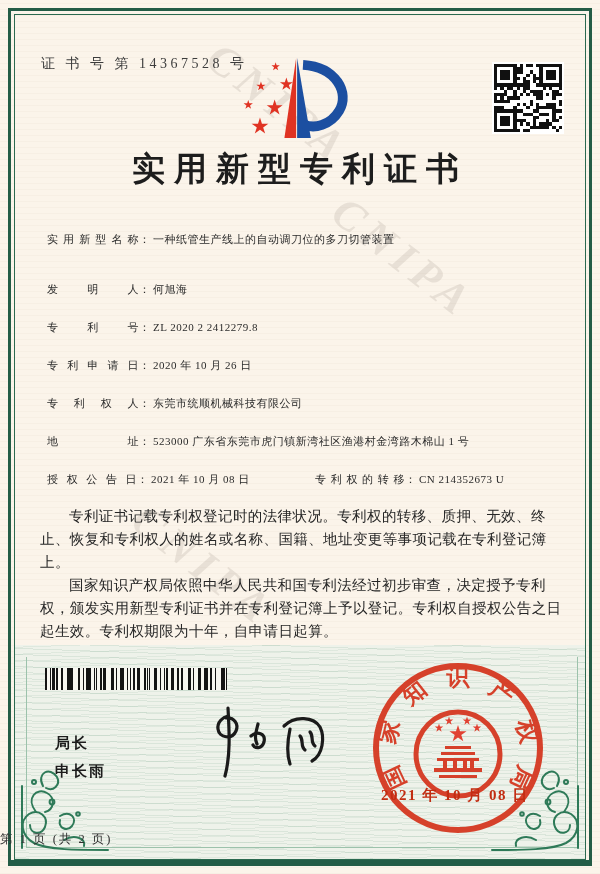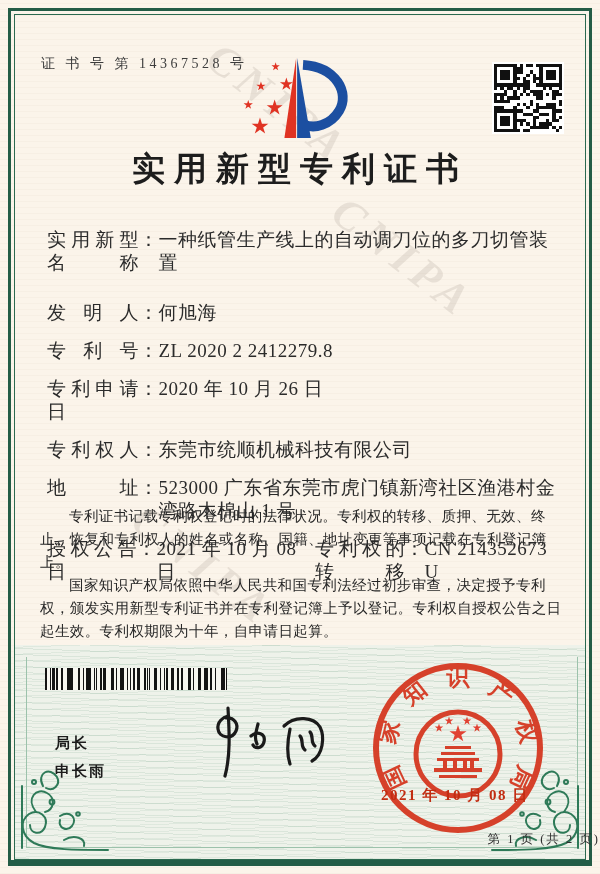--- a/index.html
+++ b/index.html
@@ -25,21 +25,21 @@
   
   .wm{position:absolute;font-family:"Liberation Serif",serif;font-style:italic;font-weight:bold;
     color:rgba(135,125,112,0.16);letter-spacing:7px;transform:rotate(38deg);pointer-events:none;}
   
   .cert-no{position:absolute;left:41px;top:55px;font-size:14px;letter-spacing:3.5px;color:#3c3c3c;}
   .logo{position:absolute;left:233px;top:54px;}
   .qr{position:absolute;left:492px;top:62px;background:#fff;padding:2px;}
   .title{position:absolute;left:0;right:0;top:147px;text-align:center;
     font-size:33px;font-weight:bold;letter-spacing:9px;color:#1d1d1d;}
   
-  .fields{position:absolute;left:47px;right:36px;top:228px;font-size:19px;color:#2b2b2b;}
+  .fields{position:absolute;left:47px;right:36px;top:228px;font-size:11px;color:#2b2b2b;}
   .row{display:flex;margin-bottom:15px;line-height:23px;letter-spacing:0.5px;}
   .row.gap-lg{margin-bottom:27px;}
   .lbl{flex:0 0 92px;text-align:justify;text-align-last:justify;}
   .colon{flex:0 0 14px;}
   .val{flex:1;}
   .grant-row{display:flex;}
   .grant-row .left-item{display:flex;flex:0 0 268px;}
   .grant-row .right-item{display:flex;flex:1;}
   .grant-row .lbl2{flex:0 0 90px;text-align:justify;text-align-last:justify;}
   
@@ -54,21 +54,21 @@
     background-blend-mode:darken;}
   
   .director{position:absolute;left:55px;top:729px;font-family:"Liberation Sans","DejaVu Sans",sans-serif;
     font-weight:bold;font-size:15px;letter-spacing:2px;color:#1c1c1c;line-height:28px;}
   .signature{position:absolute;left:198px;top:702px;}
   
   .seal{position:absolute;left:372px;top:662px;width:172px;height:172px;}
   .seal-date{position:absolute;left:381px;top:786px;font-size:15px;font-weight:bold;color:#c22d12;
     letter-spacing:1.5px;white-space:nowrap;}
   
-  .footer{position:absolute;left:0;right:0;top:831px;text-align:right;font-size:12.5px;
+  .footer{position:absolute;left:0;right:0;top:831px;text-align:left;font-size:12.5px;
     letter-spacing:2px;color:#2f2f2f;}
 </style>
 </head>
 <body>
 
 <div class="page">
 
   <div class="outer-frame"></div>
   <div class="guilloche"></div>
   <div class="inner-frame"></div>

